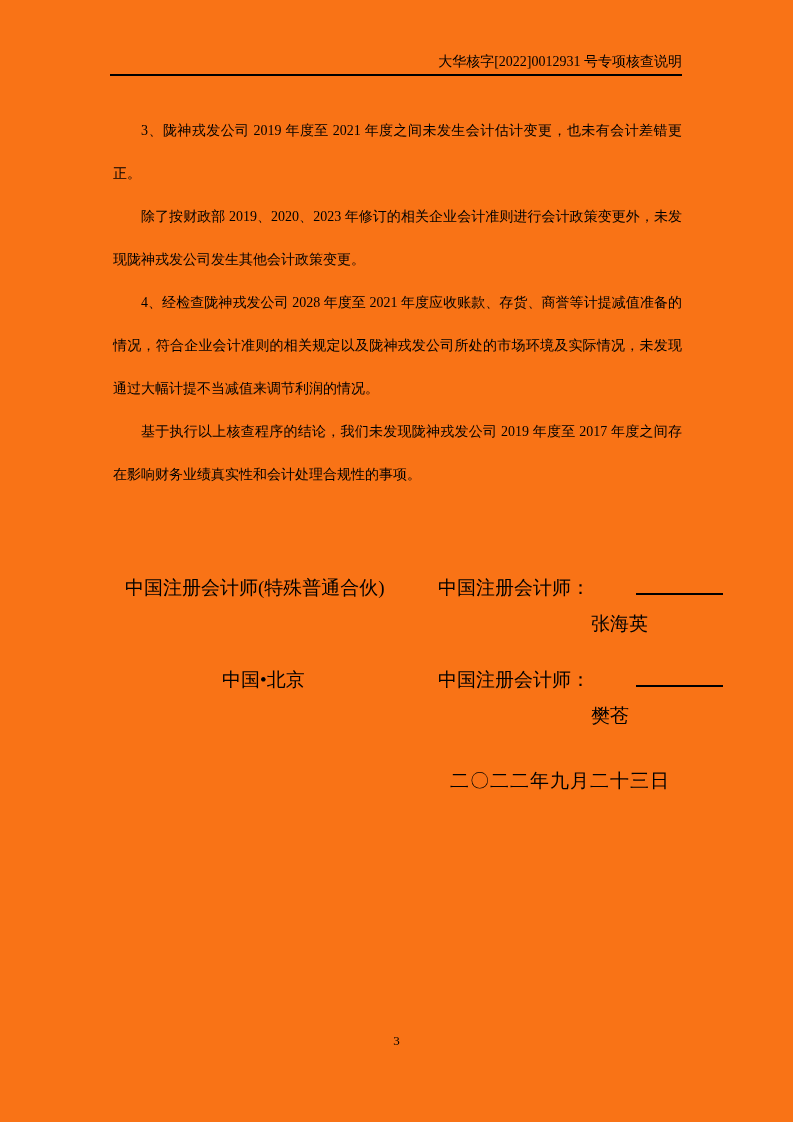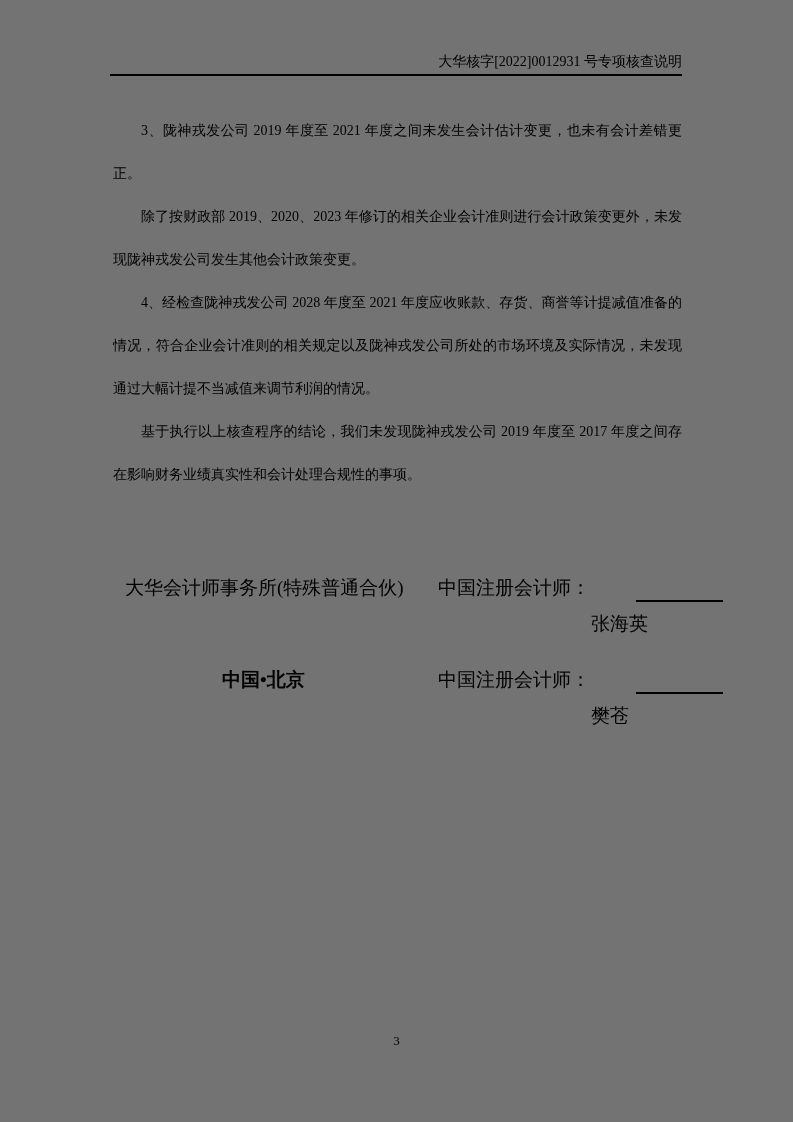--- a/index.html
+++ b/index.html
@@ -5,21 +5,21 @@
   * { margin: 0; padding: 0; box-sizing: border-box; }
   html, body { background: #ffffff; }
   body {
     font-family: "Liberation Serif", "DejaVu Serif", serif;
     color: #000000;
   }
   .page {
     position: relative;
     width: 793px;
     height: 1122px;
-    background: #737373;
+    background: #f97316;
     overflow: hidden;
   }
   
   .header {
     margin: 0 111px 0 110px;
     padding-top: 53px;
     padding-bottom: 3px;
     text-align: right;
     font-size: 14px;
     line-height: 18px;
@@ -45,25 +45,25 @@
   .sig-row {
     display: flex;
     align-items: flex-start;
   }
   .sig-left {
     width: 325px;
     flex: 0 0 325px;
   }
   .sig-row-1 .sig-left { padding-left: 12px; }
   .sig-row-2 { margin-top: 28px; }
-  .sig-row-2 .sig-left { padding-left: 109px; font-weight: bold; }
+  .sig-row-2 .sig-left { padding-left: 109px; }
   .sig-cpa { flex: 1; }
   .sig-cpa-line {
     display: flex;
-    align-items: flex-end;
+    align-items: center;
     white-space: nowrap;
     gap: 40px;
   }
   .underline {
     display: inline-block;
     width: 87px;
     height: 14px;
     margin-left: 6px;
     border-bottom: 2px solid #000000;
   }
@@ -101,41 +101,42 @@
   <div class="doc-body">
     <p>3、陇神戎发公司 2019 年度至 2021 年度之间未发生会计估计变更，也未有会计差错更正。</p>
     <p>除了按财政部 2019、2020、2023 年修订的相关企业会计准则进行会计政策变更外，未发现陇神戎发公司发生其他会计政策变更。</p>
     <p>4、经检查陇神戎发公司 2028 年度至 2021 年度应收账款、存货、商誉等计提减值准备的情况，符合企业会计准则的相关规定以及陇神戎发公司所处的市场环境及实际情况，未发现通过大幅计提不当减值来调节利润的情况。</p>
     <p>基于执行以上核查程序的结论，我们未发现陇神戎发公司 2019 年度至 2017 年度之间存在影响财务业绩真实性和会计处理合规性的事项。</p>
   </div>
 
   <div class="sig-section">
 
     <div class="sig-row sig-row-1">
-      <div class="sig-left">大华会计师事务所(特殊普通合伙)</div>
+      <div class="sig-left">中国注册会计师(特殊普通合伙)</div>
       <div class="sig-cpa">
         <div class="sig-cpa-line">
           <span>中国注册会计师：</span>
           <span class="underline"></span>
         </div>
         <div class="sig-cpa-name">张海英</div>
       </div>
     </div>
 
     <div class="sig-row sig-row-2">
       <div class="sig-left">中国•北京</div>
       <div class="sig-cpa">
         <div class="sig-cpa-line">
           <span>中国注册会计师：</span>
           <span class="underline"></span>
         </div>
         <div class="sig-cpa-name">樊苍</div>
       </div>
     </div>
 
+    <div class="sig-date">二〇二二年九月二十三日</div>
 
   </div>
 
   <div class="page-footer">
     <span>3</span>
   </div>
 
 </div>
 
 </body></html>

